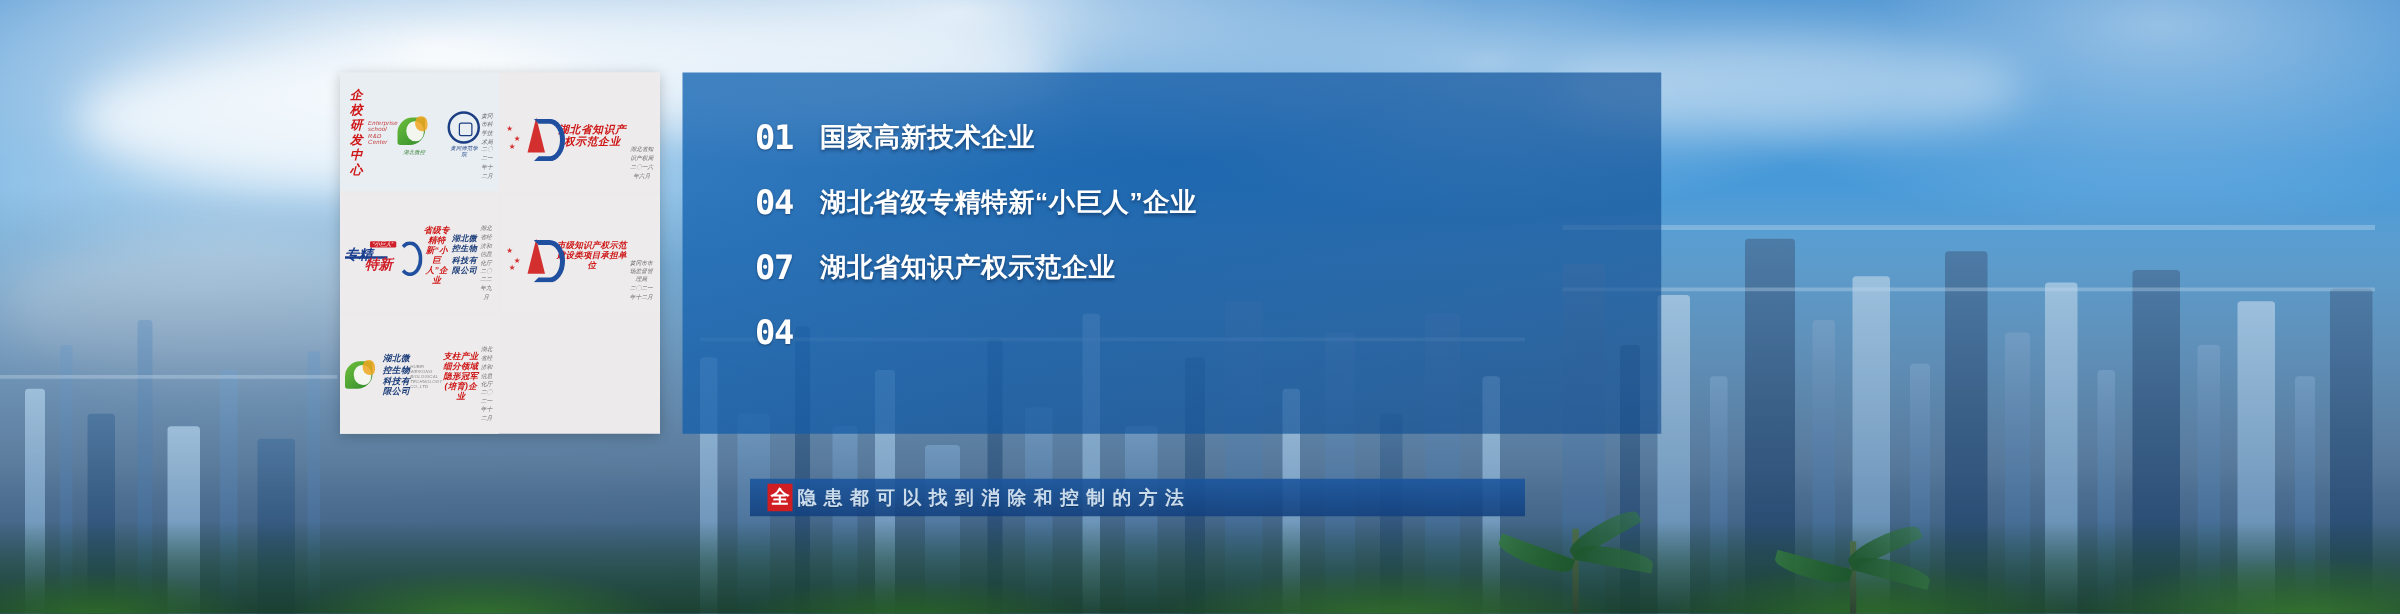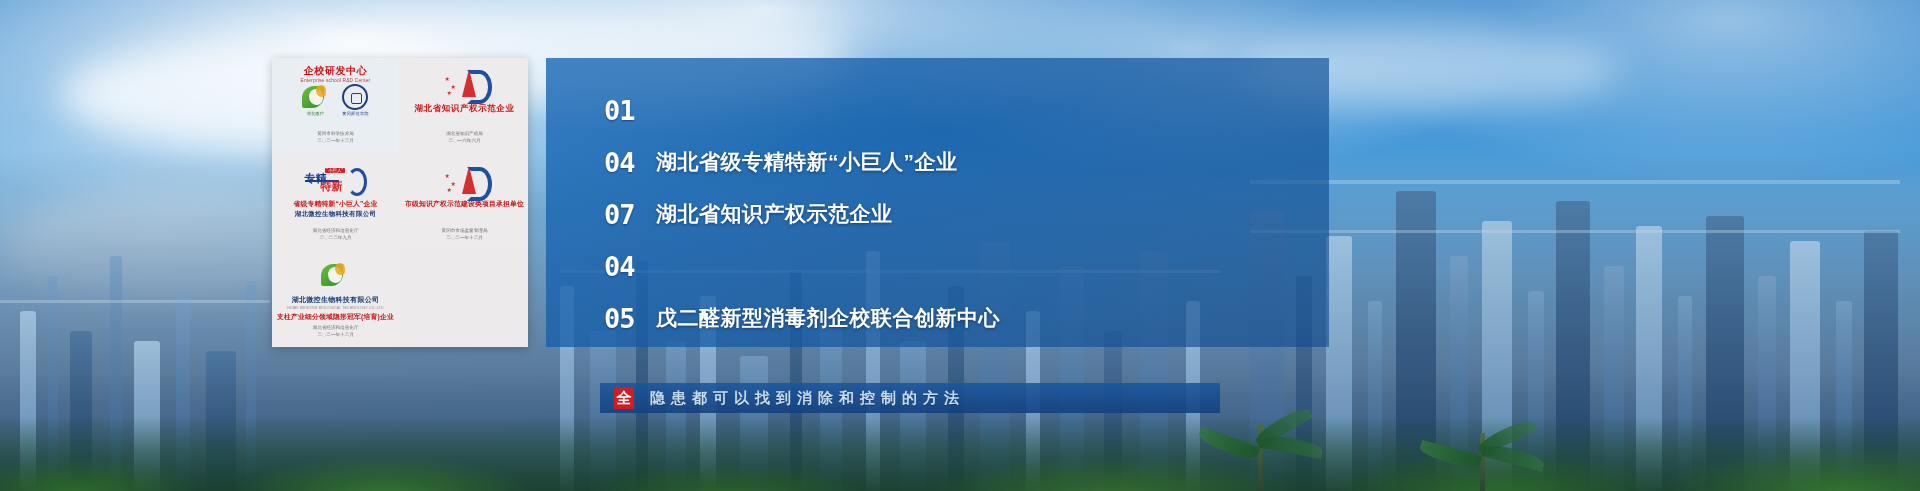--- a/index.html
+++ b/index.html
@@ -55,33 +55,33 @@
     position:absolute;left:600px;top:383px;width:620px;height:30px;
     background:linear-gradient(180deg, rgba(26,86,158,.88), rgba(18,64,126,.88));
     display:flex;align-items:center;overflow:hidden;
   }
   .slogan-badge{
     flex:0 0 auto;margin-left:14px;width:20px;height:22px;background:#cf1d22;color:#fff;
     font-size:15px;line-height:22px;text-align:center;font-weight:700;
   }
   .slogan-text{
     flex:1 1 auto;color:rgba(216,232,246,.92);font-size:15px;letter-spacing:6px;
-    padding-left:16px;white-space:nowrap;font-weight:700;text-shadow:0 1px 0 rgba(0,0,0,.25);
+    padding-left:4px;white-space:nowrap;font-weight:700;text-shadow:0 1px 0 rgba(0,0,0,.25);
   }
 
   
   .certs{
     position:absolute;left:272px;top:58px;width:256px;height:289px;
     background:#eceaea;box-shadow:0 2px 10px rgba(0,0,0,.22);
     display:grid;grid-template-columns:1fr 1fr;grid-template-rows:1fr 1fr 1fr;gap:2px;
     padding:0;
   }
   .cert{
-    background:#edebeb;position:relative;display:flex;flex-direction:column;
-    align-items:center;justify-content:space-between;padding:6px 4px 4px;overflow:hidden;
+    background:#edebeb;position:relative;display:flex;flex-direction:row;
+    align-items:center;justify-content:space-between;padding:6px 4px 4px;overflow:hidden;font-style:italic;
   }
   .cert.blue{background:#e9eef3;}
   .cert-logo{height:34px;display:flex;align-items:center;justify-content:center;gap:8px;margin-top:2px;}
   .cert-title{
     color:#cf1616;font-weight:700;font-size:8.5px;letter-spacing:.6px;margin-top:3px;text-align:center;line-height:1.2;
   }
   .cert-title.sm{font-size:6.8px;letter-spacing:.2px;}
   .cert-sub{
     color:#1b3d7a;font-weight:700;font-size:6.5px;letter-spacing:.3px;margin-top:2px;text-align:center;line-height:1.25;
   }
@@ -302,32 +302,29 @@
       <div class="cert-title sm">支柱产业细分领域隐形冠军(培育)企业</div>
       <div class="cert-meta">湖北省经济和信息化厅
 二〇二一年十二月</div>
     </div>
   </div>
 
   <div class="panel">
     <div class="list">
       <div class="row">
         <div class="num">01</div>
+        <div class="txt">国家高新技术企业</div>
       </div>
       <div class="row">
         <div class="num">04</div>
         <div class="txt">湖北省级专精特新“小巨人”企业</div>
       </div>
       <div class="row">
         <div class="num">07</div>
         <div class="txt">湖北省知识产权示范企业</div>
       </div>
       <div class="row">
         <div class="num">04</div>
       </div>
-      <div class="row">
-        <div class="num">05</div>
-        <div class="txt">戊二醛新型消毒剂企校联合创新中心</div>
-      </div>
     </div>
   </div>
 
 </div>
 
 </body></html>

